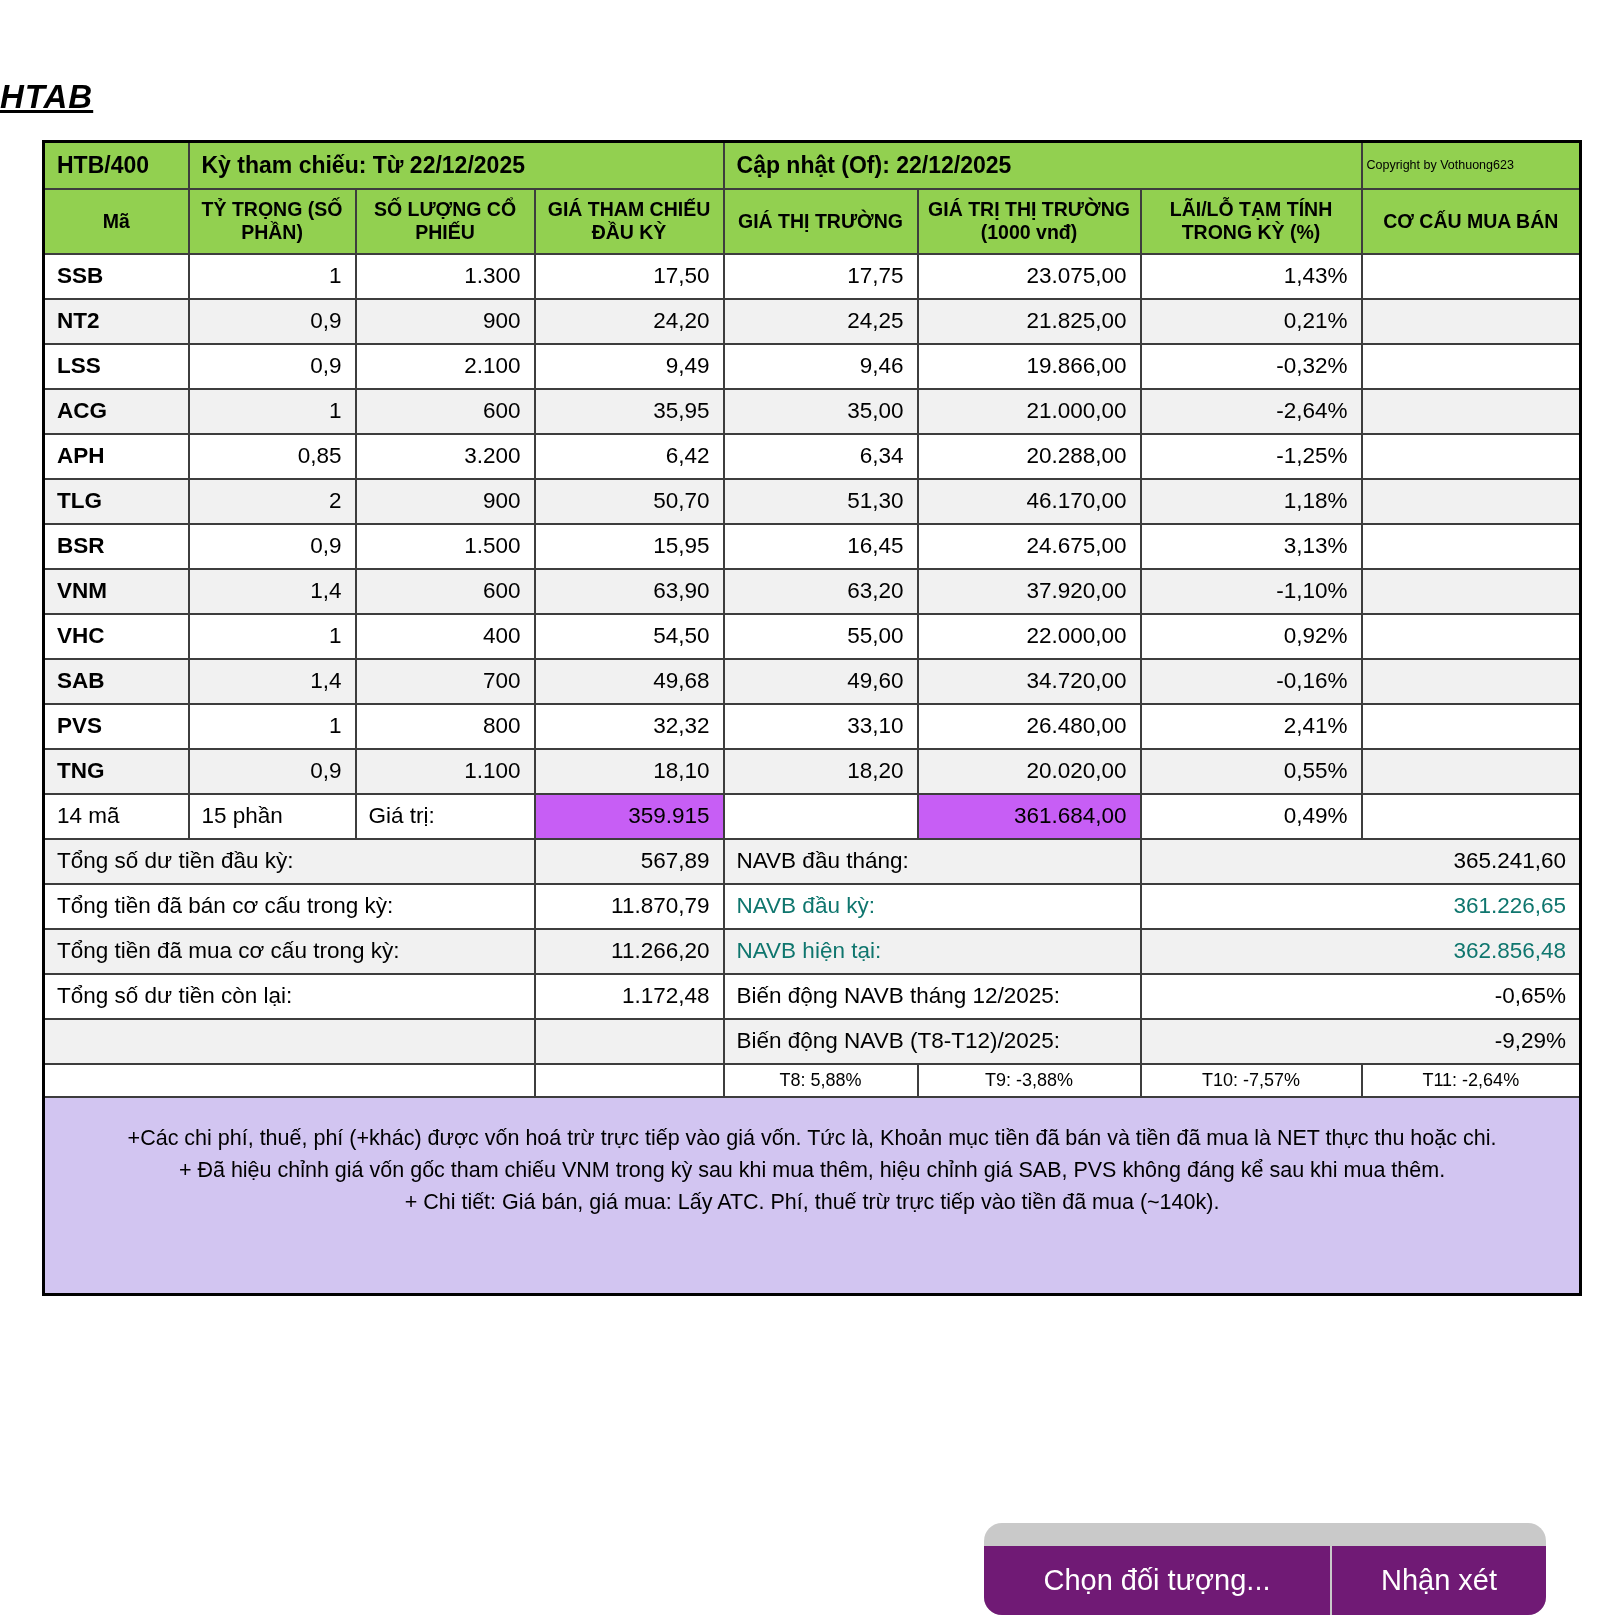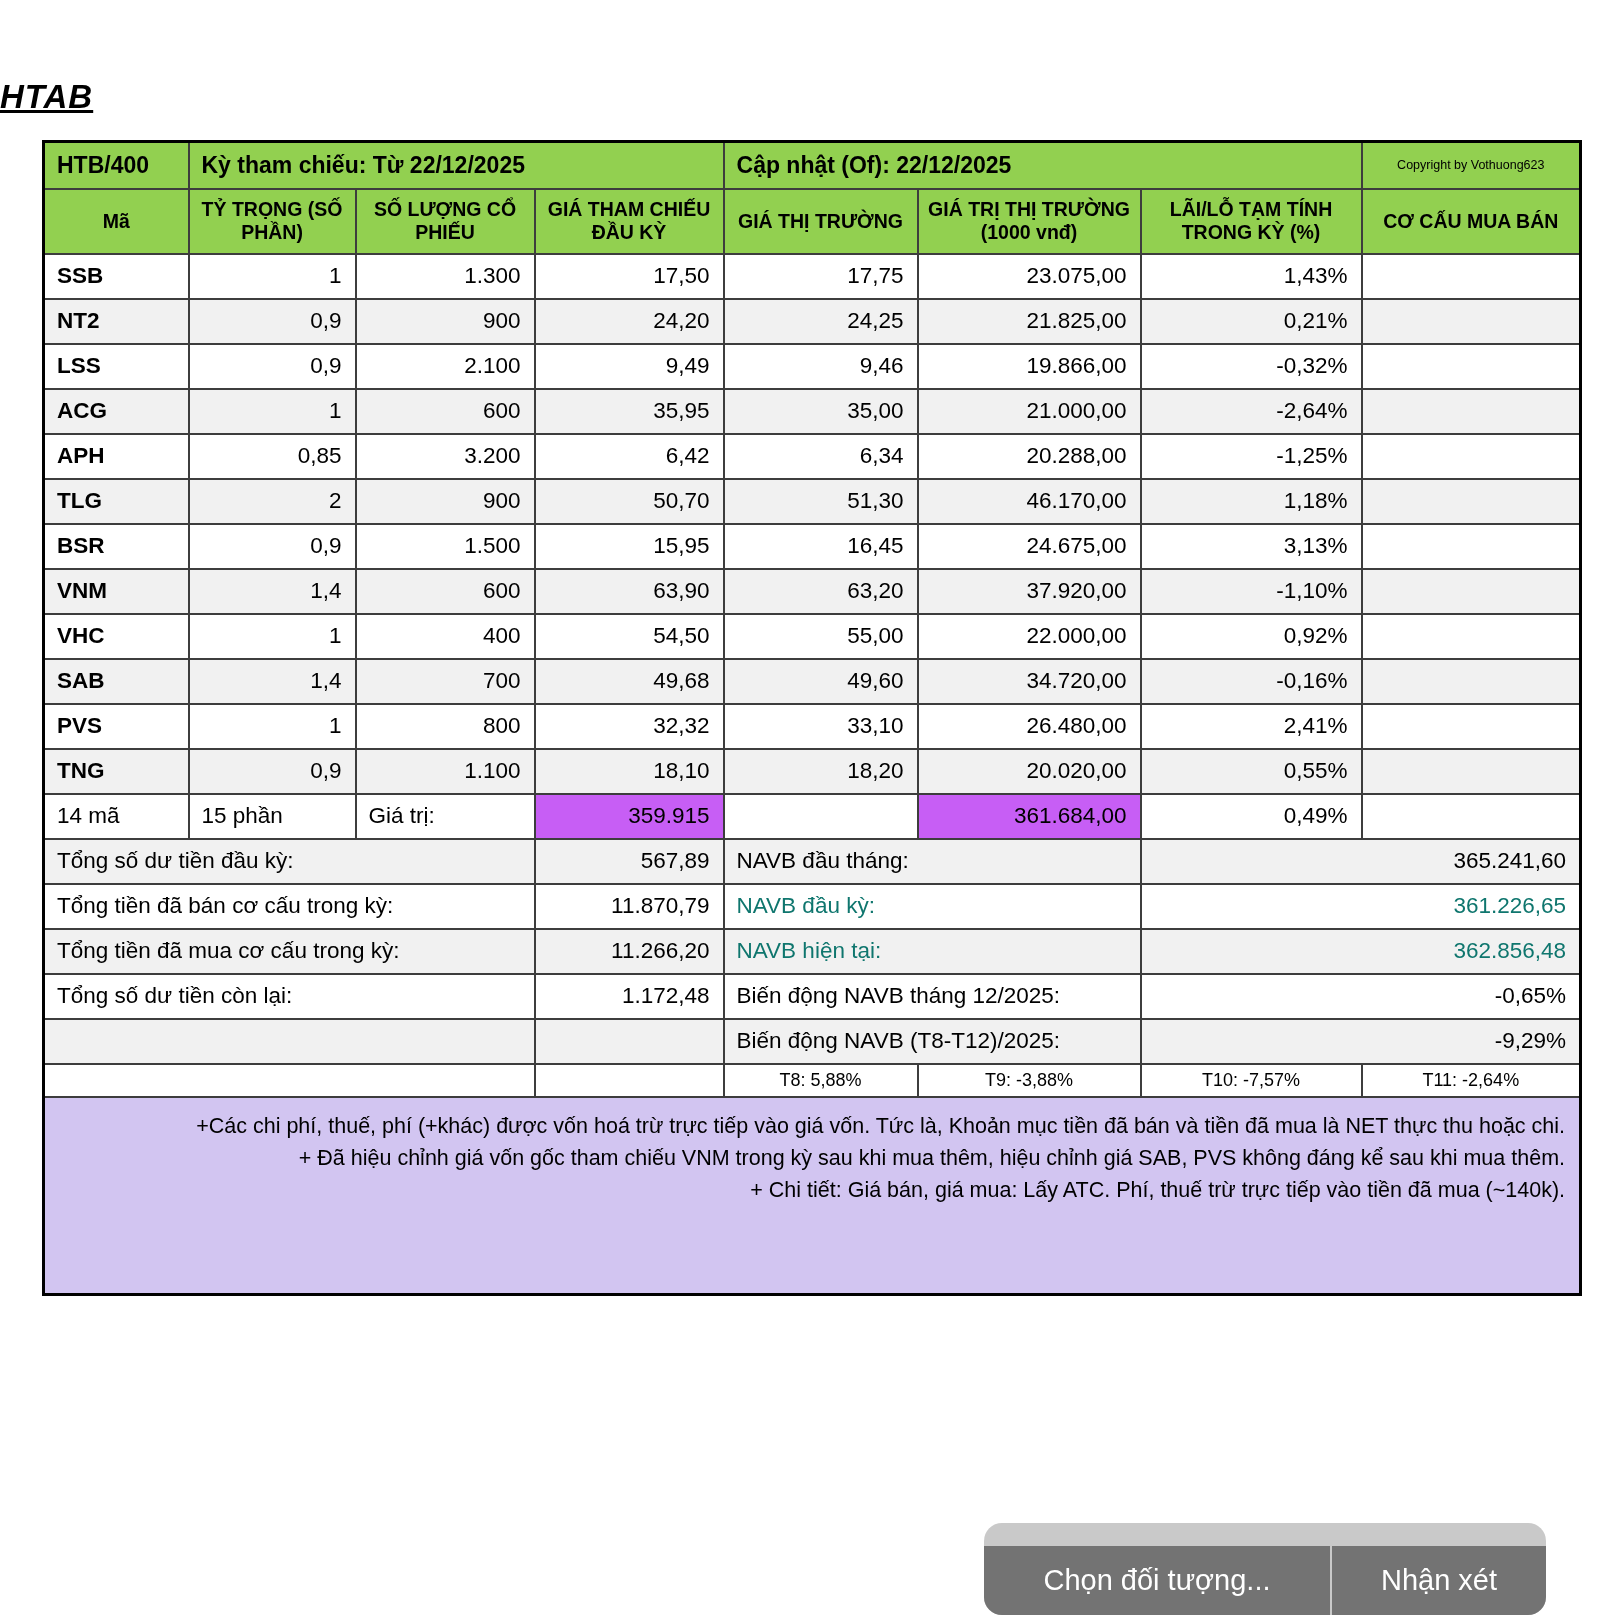--- a/index.html
+++ b/index.html
@@ -42,21 +42,21 @@
     height: 47px;
     font-size: 23px;
     font-weight: bold;
     padding: 0 12px;
     text-align: left;
     vertical-align: middle;
   }
   tr.info-row td.copyright {
     font-size: 12.5px;
     font-weight: normal;
-    text-align: center;
+    text-align: left;
     padding: 0 4px;
   }
   tr.cols-row th {
     background: #92d050;
     height: 65px;
     font-size: 19.5px;
     font-weight: bold;
     line-height: 1.18;
     text-align: center;
     vertical-align: middle;
@@ -77,38 +77,38 @@
   tr.sum-row td { height: 45px; font-size: 22.5px; vertical-align: middle; background: #fff; }
   tr.sum-row.gray td { background: #f1f1f1; }
   td.cell-purple { background: #c75ef5 !important; }
   tr.t-row td { height: 33px; font-size: 18px; text-align: center; background: #fff; margin-top: 42px; }
 
   
   td.notes {
     background: #d2c5f1;
     height: 198px;
     vertical-align: top;
-    text-align: right;
-    padding: 12px 14px;
+    text-align: center;
+    padding: 24px 14px;
     white-space: normal;
   }
   .note-line { font-size: 21.5px; line-height: 1.5; }
 
   
   .actions {
     position: absolute;
     right: 74px;
     bottom: 8px;
     display: flex;
     border-radius: 18px;
     overflow: hidden;
     background: #c9c9c9;
   }
   .actions .btn {
-    background: #737373;
+    background: #701a75;
     color: #fff;
     border: none;
     height: 69px;
     font-size: 29px;
     font-family: "Liberation Sans", sans-serif;
     padding: 16px 36px;
     cursor: pointer;
     display: flex;
     align-items: center;
     justify-content: center;

